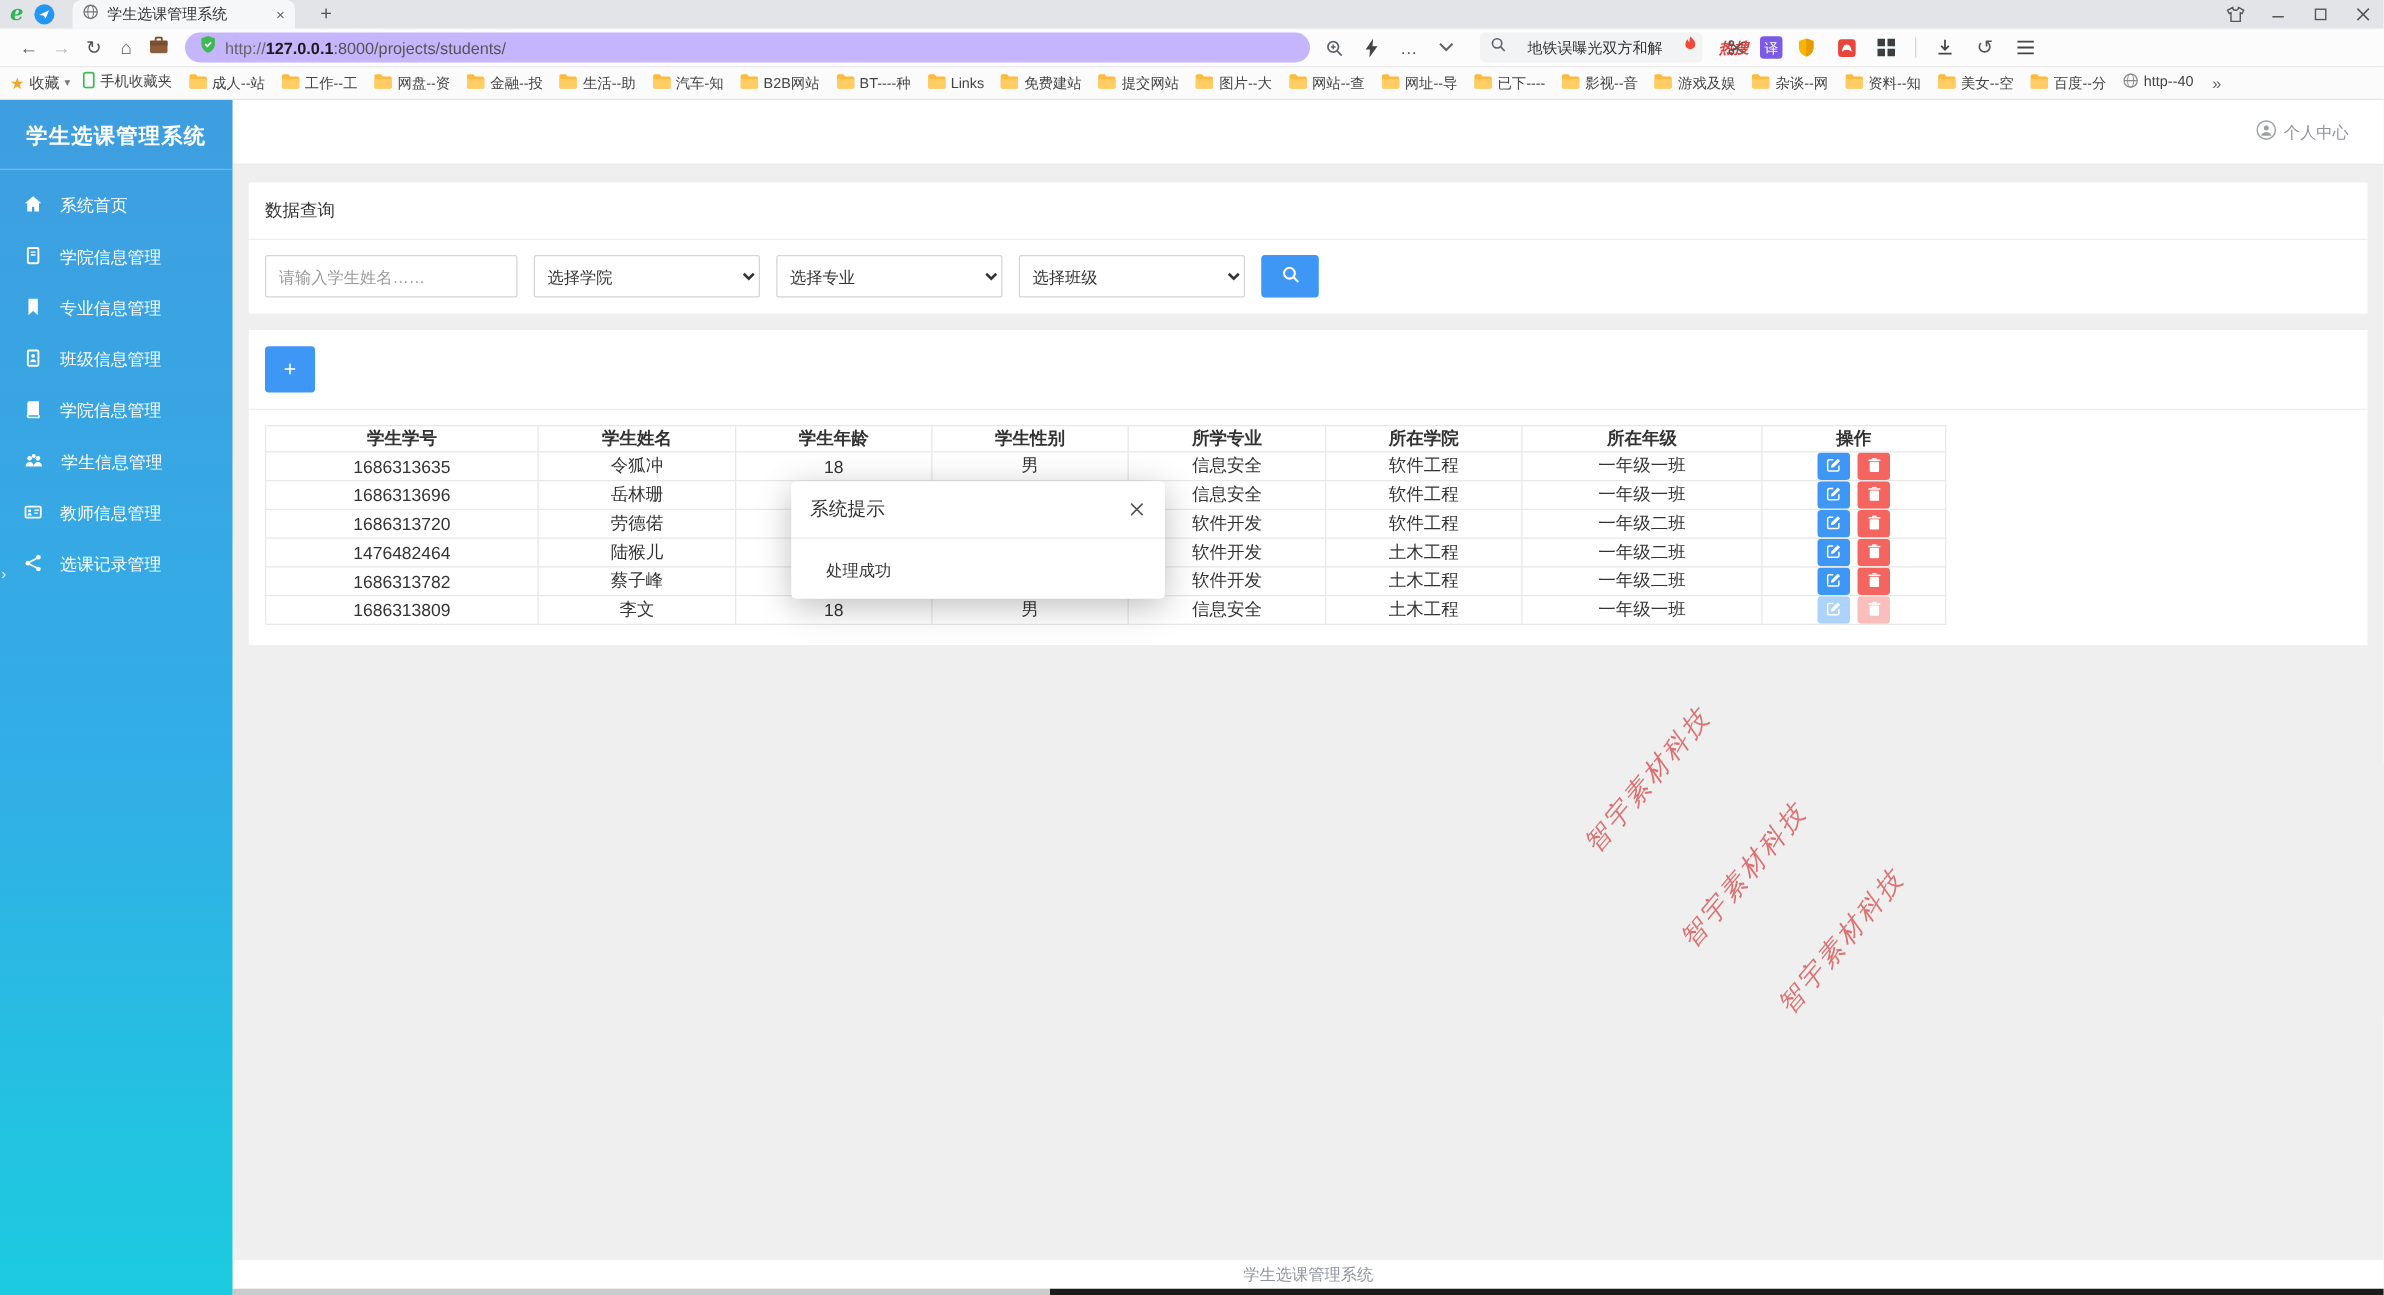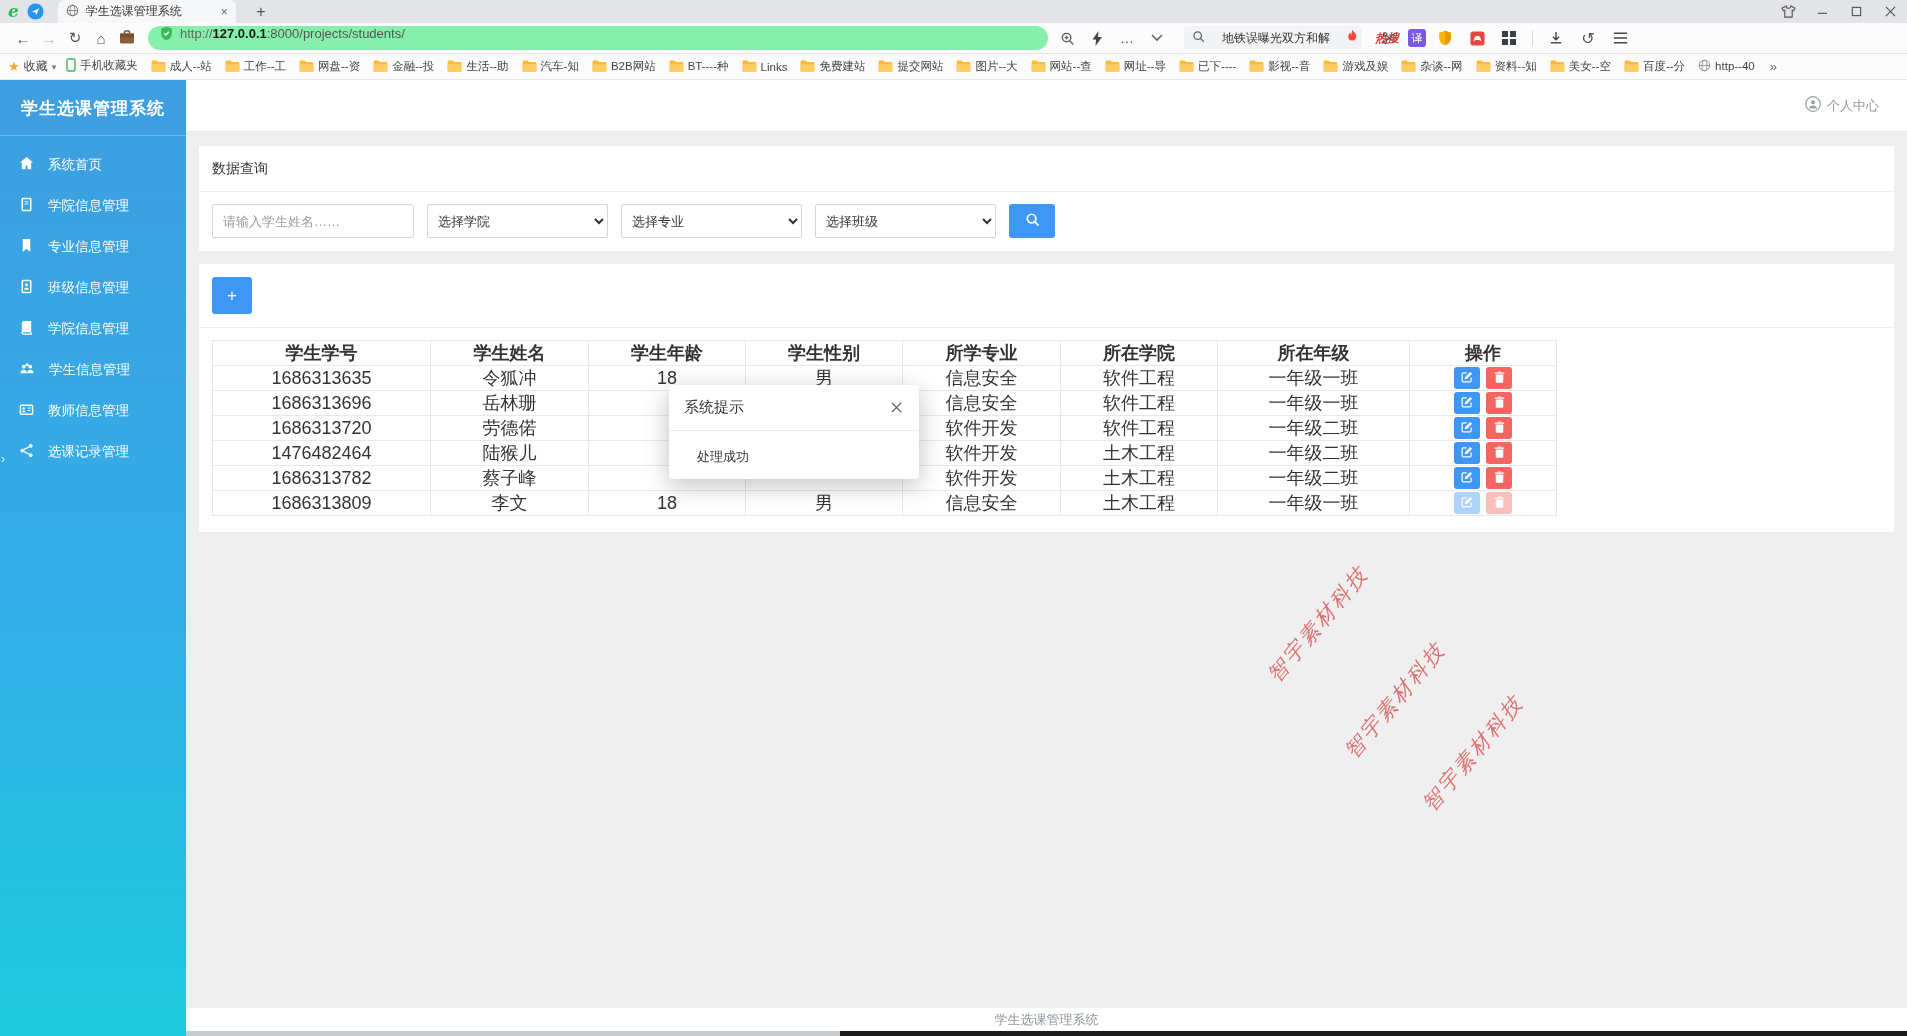--- a/index.html
+++ b/index.html
@@ -13,21 +13,21 @@
   .tab { width:178px; height:23px; background:#F6F7F8; border-radius:7px 7px 0 0; display:flex; align-items:center; gap:7px; padding:0 8px; }
   .tab-title { font-size:12px; color:#333; flex:1; white-space:nowrap; overflow:hidden; }
   .tab-close { color:#666; font-size:12px; cursor:default; }
   .newtab { color:#555; font-size:16px; margin-left:14px; width:22px; text-align:center; }
   .win-controls { margin-left:auto; display:flex; align-items:center; }
   .win-btn { width:34px; height:23px; display:flex; align-items:center; justify-content:center; }
 
   .toolbar { height:31px; background:#FCFCFC; border-bottom:1px solid #E4E4E4; display:flex; align-items:center; padding:0 10px; }
   .nav-ic { width:26px; text-align:center; font-size:15px; color:#555; }
   .nav-ic.dim { color:#b5b5b5; }
-  .urlbox { width:900px; height:24px; background:#86efac; border-radius:12px; display:flex; gap:7px; padding:0 12px; margin-left:8px; }
+  .urlbox { width:900px; height:24px; background:#c4b5fd; border-radius:12px; display:flex; align-items:center; gap:7px; padding:0 12px; margin-left:8px; }
   .url-text { font-size:13px; color:#666; white-space:nowrap; }
   .url-host { color:#1b1b1b; font-weight:bold; }
   .url-rest { color:#555; }
   .url-side { display:flex; align-items:center; gap:4px; margin-left:6px; }
   .ic-btn { width:26px; height:24px; display:flex; align-items:center; justify-content:center; color:#555; font-size:14px; }
   .searchbox { width:178px; height:24px; background:#F1F3F4; border-radius:4px; display:flex; align-items:center; gap:17px; padding:0 8px; margin-left:14px; }
   .search-text { font-size:12px; color:#333; white-space:nowrap; }
   .hot-label { font:italic bold 12px/1 "Liberation Sans",sans-serif; color:#E03C3C; white-space:nowrap; }
   .ext-icons { display:flex; align-items:center; gap:6px; margin-left:14px; }
   .translate-badge { width:18px; height:18px; background:#7B5BE6; color:#fff; font-size:11px; border-radius:3px; display:flex; align-items:center; justify-content:center; }
@@ -62,33 +62,33 @@
   .filter-row { display:flex; align-items:center; gap:13px; }
   .txt-input { width:202px; height:34px; border:1px solid #D5D5D5; border-radius:2px; padding:0 10px; font-size:13px; color:#000000; outline:none; font-family:inherit; }
   .txt-input::placeholder { color:#9b9b9b; }
   .sel { width:181px; height:34px; border:1px solid #D5D5D5; border-radius:2px; font-size:13px; color:#333; padding:0 6px; background:#fff; font-family:inherit; }
   .btn-search { width:46px; height:34px; background:#3E97F5; border:none; border-radius:3px; display:flex; align-items:center; justify-content:center; cursor:pointer; }
 
   .card-table { padding:13px 13px 16px; }
   .btn-add { width:40px; height:37px; background:#3E97F5; border:none; border-radius:3px; color:#fff; font-size:17px; cursor:pointer; }
   .table-divider { border-bottom:1px solid #EDEDED; margin:13px -13px 12px; }
   table.stu { border-collapse:collapse; table-layout:fixed; width:1344px; }
-  table.stu th, table.stu td { border:1px solid #E8E8E8; height:21px; text-align:center; font-size:18px; color:#333; overflow:hidden; }
+  table.stu th, table.stu td { border:1px solid #E8E8E8; height:21px; text-align:center; font-size:14px; color:#333; overflow:hidden; }
   table.stu th { font-weight:bold; }
   td.muted { color:#BFC3C9; }
   .btn-mini { width:26px; height:22px; border:none; border-radius:3px; display:inline-flex; align-items:center; justify-content:center; margin:0 3px; cursor:pointer; vertical-align:middle; }
   .btn-edit { background:#3E97F5; }
   .btn-del { background:#F4655F; }
   .btn-mini.faded { opacity:.42; }
 
   .footer { height:23px; background:#fff; display:flex; align-items:center; justify-content:center; color:#8F959E; font-size:13px; }
   .bottom-strip { height:5px; background:linear-gradient(90deg,#C9CBCD 0 38%,#1C1C1C 38%); }
 
   
-  .modal { position:absolute; left:633px; top:385px; width:250px; background:#fff; border-radius:4px; box-shadow:0 6px 26px rgba(0,0,0,.25); z-index:20;margin-left:36px; }
+  .modal { position:absolute; left:633px; top:385px; width:299px; background:#fff; border-radius:4px; box-shadow:0 6px 26px rgba(0,0,0,.25); z-index:20; }
   .modal-header { display:flex; align-items:center; justify-content:space-between; padding:13px 15px; border-bottom:1px solid #ECECEC; }
   .modal-title { font-size:15px; color:#333; }
   .modal-close { background:none; border:none; cursor:pointer; display:flex; padding:2px; }
   .modal-body { padding:17px 28px 10px; font-size:13px; color:#333; min-height:48px; }
   .modal-footer { text-align:right; padding:0 13px 13px; }
   .btn-confirm { background:#3E97F5; color:#fff; border:none; border-radius:3px; font-size:12.5px; padding:6px 10px; cursor:pointer; font-family:inherit; }
 
   
   .wm { position:absolute; font:italic 21px "DejaVu Serif",serif; color:rgba(214,77,77,.78); letter-spacing:3px; transform:translate(-50%,-50%) rotate(-50deg); white-space:nowrap; z-index:5; pointer-events:none; }
   .wm1 { left:1318px; top:624px; }

